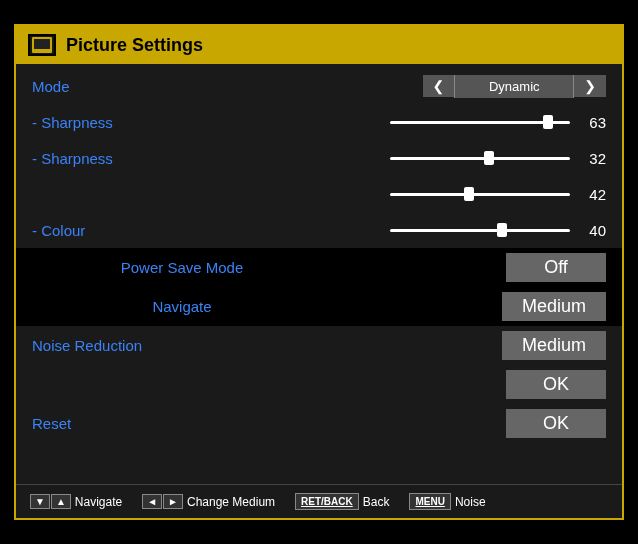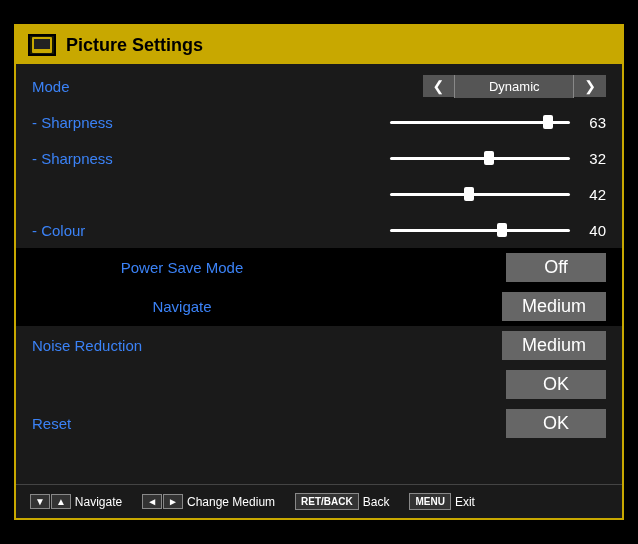--- a/index.html
+++ b/index.html
@@ -156,20 +156,21 @@
     .key-box {
       background: #333;
       border: 1px solid #888;
       color: #fff;
       font-size: 10px;
       padding: 2px 5px;
       font-weight: bold;
       display: flex;
       align-items: center;
       gap: 1px;
+      text-decoration: underline;
     }
     .nav-arrows {
       display: inline-flex;
       gap: 1px;
     }
     .arrow-btn {
       background: #333;
       border: 1px solid #888;
       color: #fff;
       font-size: 10px;
@@ -297,17 +298,17 @@
           <span class="arrow-btn">►</span>
         </span>
         <span>Change Medium</span>
       </div>
       <div class="footer-item">
         <span class="key-box">RET/BACK</span>
         <span>Back</span>
       </div>
       <div class="footer-item">
         <span class="key-box">MENU</span>
-        <span>Exit</span>
+        <span>Noise</span>
       </div>
     </div>
   </div>
 </div>
 
 </body></html>

